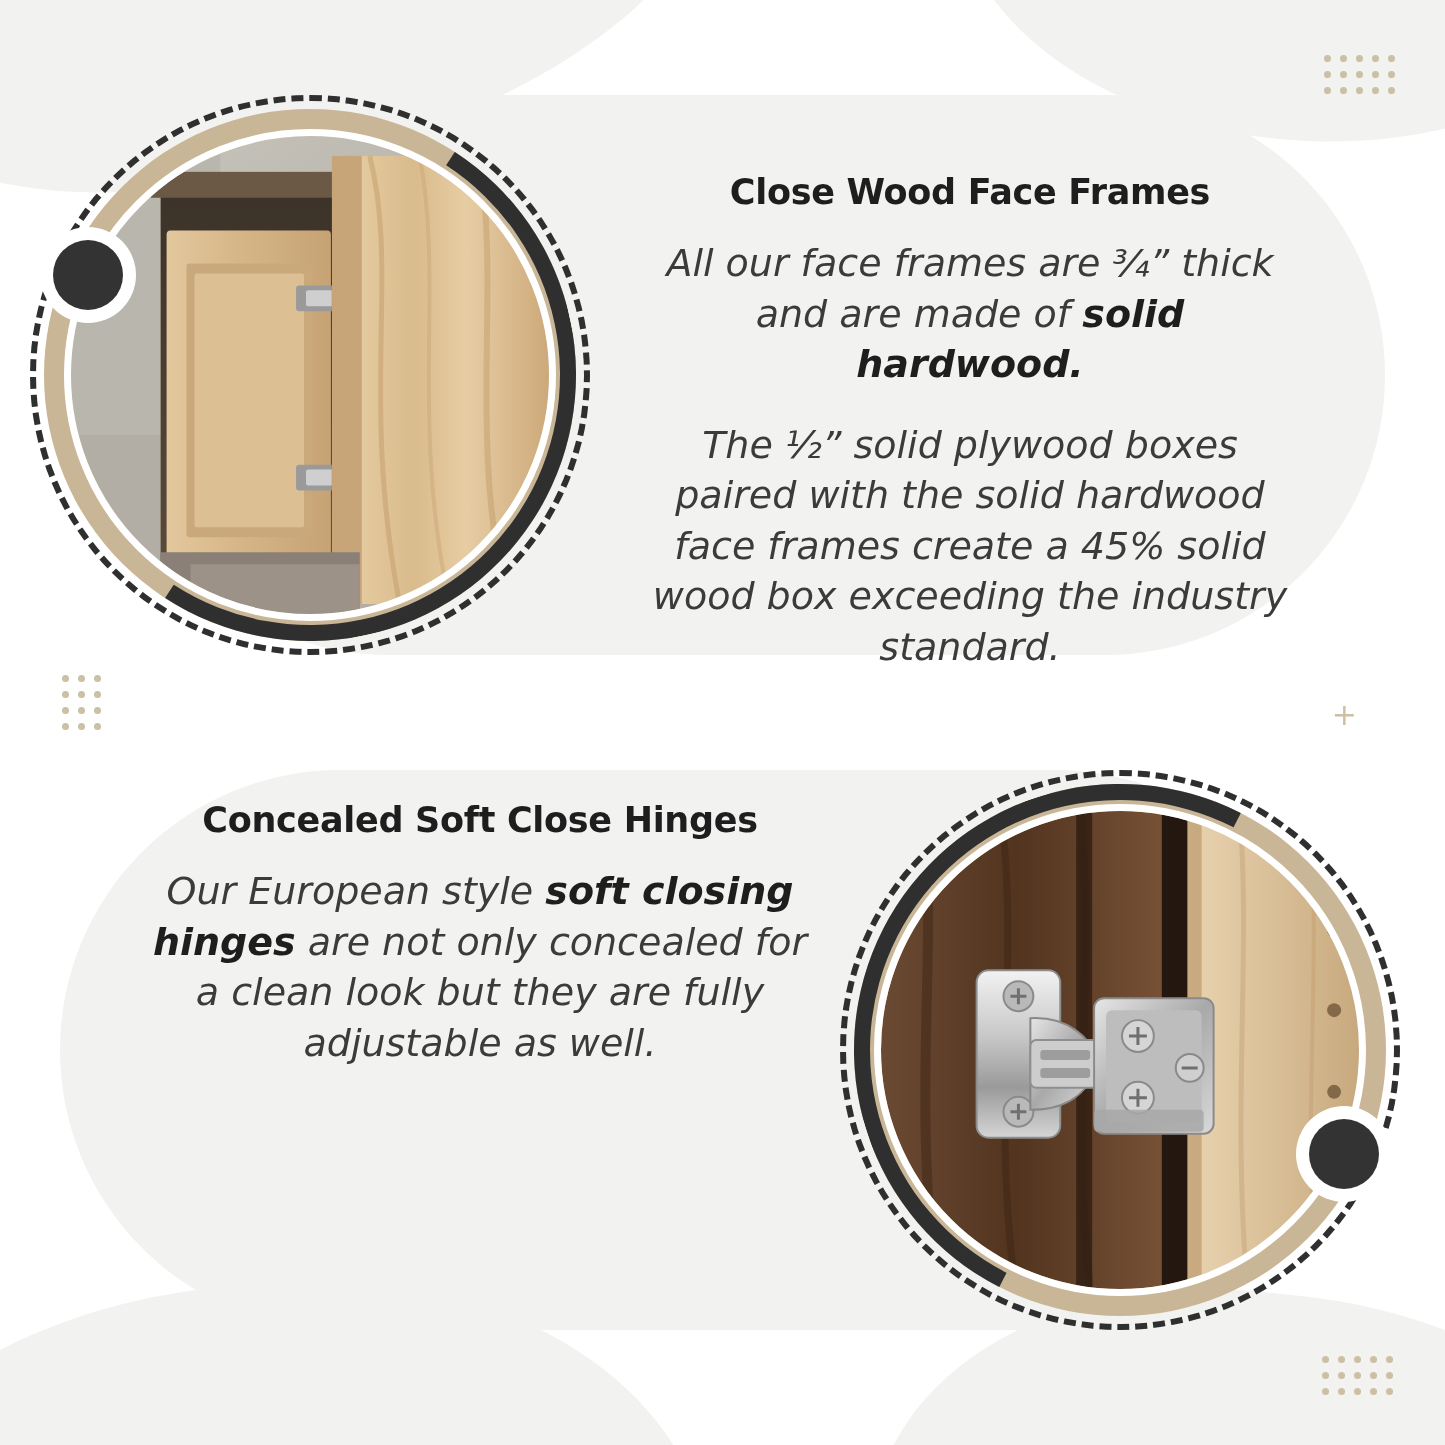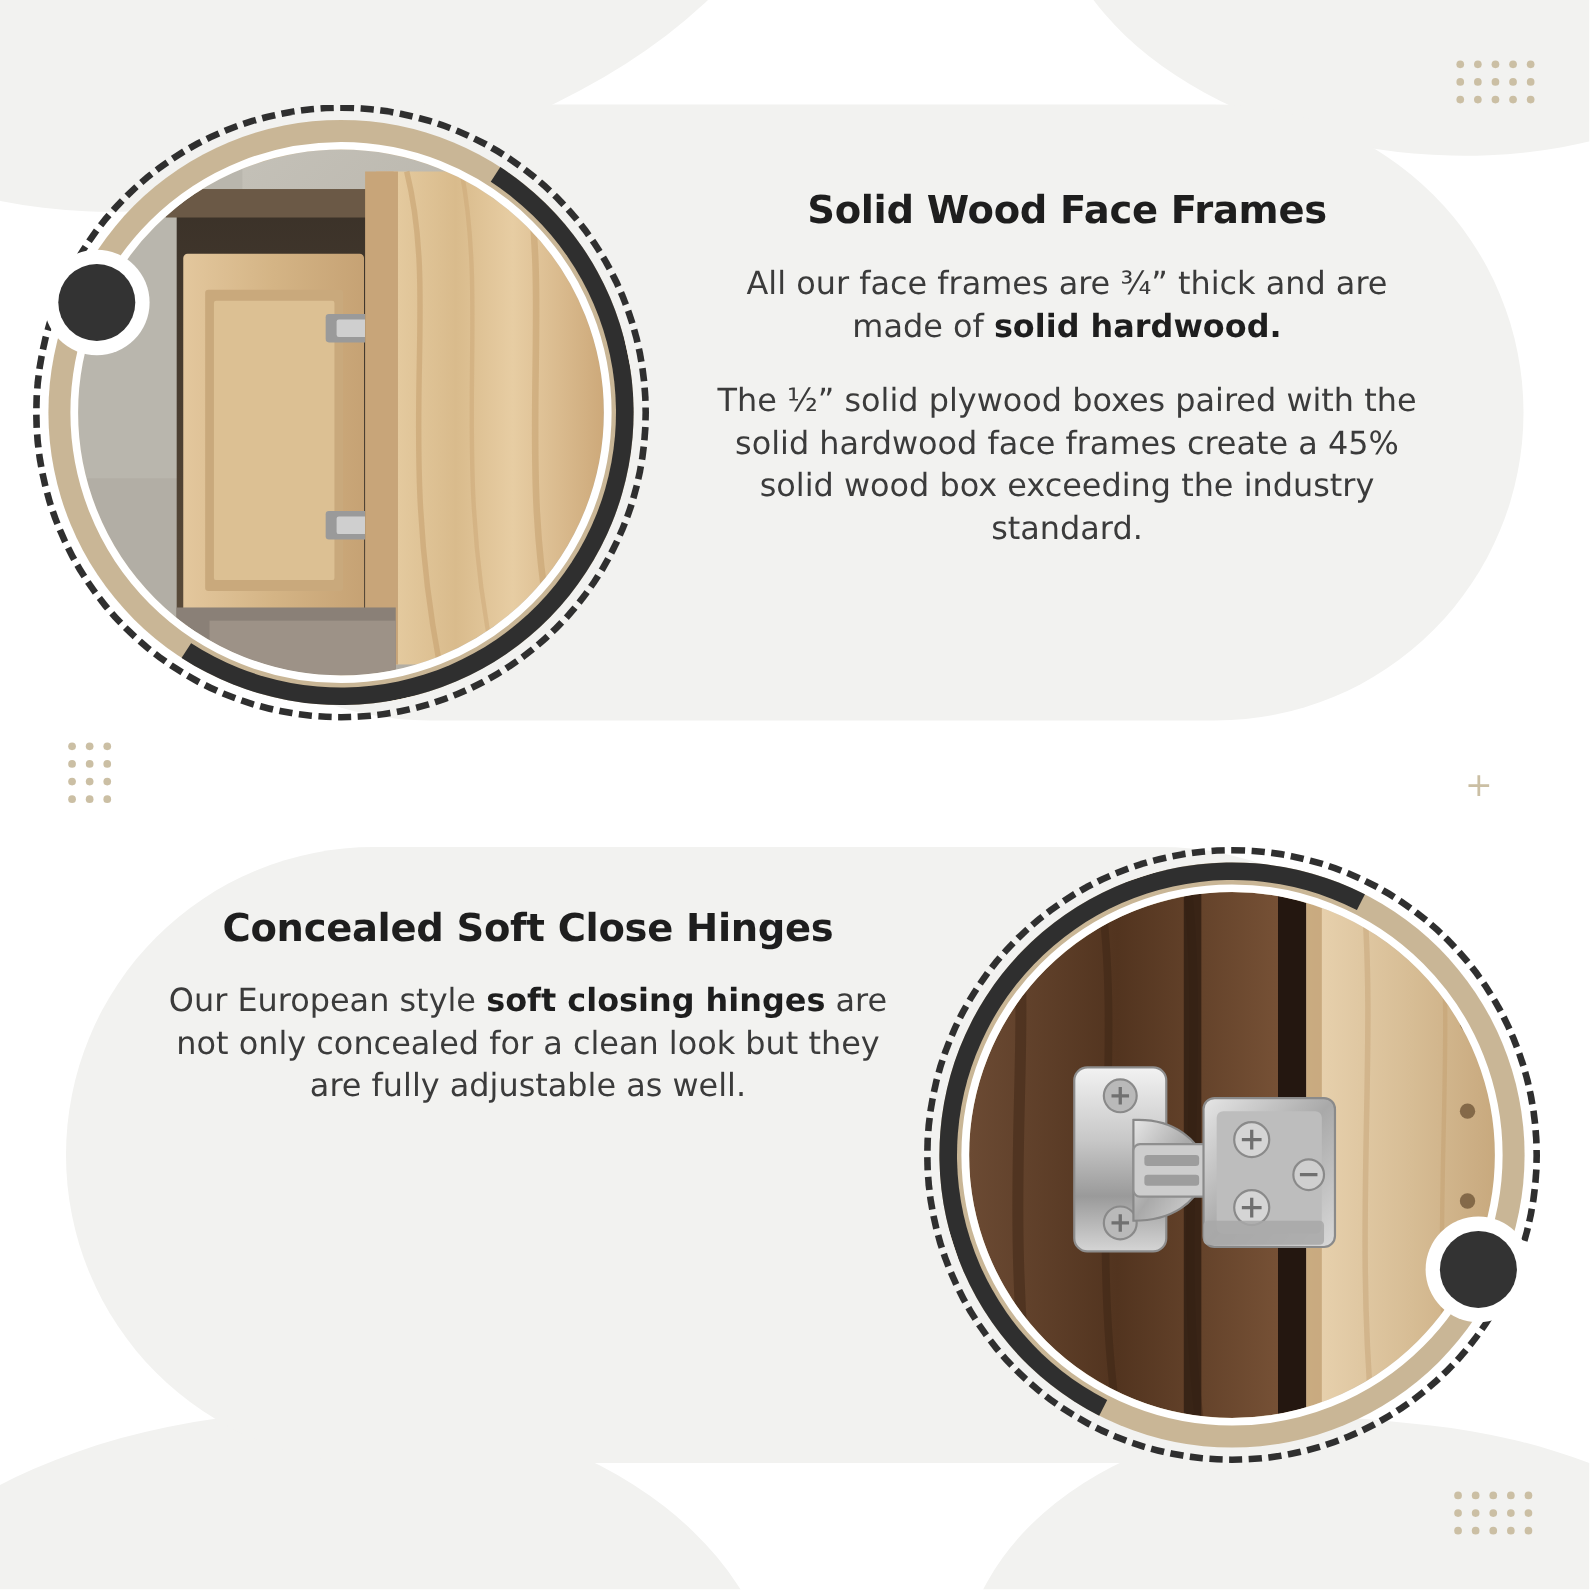--- a/index.html
+++ b/index.html
@@ -184,35 +184,36 @@
     text-align: center;
     color: #3b3b3b;
   }
   .text-top {
     left: 640px;
     top: 172px;
     width: 660px;
   }
   .text-bottom {
     left: 150px;
-    top: 824px;
+    top: 800px;
     width: 660px;
   }
   .heading {
     font-size: 35px;
     font-weight: 700;
     color: #1e1e1e;
     margin: 0 0 26px 0;
     letter-spacing: -0.3px;
   }
   .para {
-    font-size: 29px;
+    font-size: 38px;
     line-height: 1.33;
     margin: 0 0 30px 0;
     color: #3b3b3b;
+    font-style: italic;
   }
   .para:last-child { margin-bottom: 0; }
   .para b { font-weight: 700; color: #1e1e1e; }
 </style>
 </head>
 <body>
 
 <div class="page">
 
   <div class="blob blob-top"></div>
@@ -330,21 +331,21 @@
         <rect x="120" y="430" width="170" height="50" fill="#9d9287"></rect>
       </svg>
     </div>
     <div class="ring-white"></div>
     <div class="dot-badge badge-tl">
         <i></i>
       </div>
   </div>
 
   <div class="text-block text-top">
-    <h2 class="heading">Solid Wood Face Frames</h2>
+    <h2 class="heading">Close Wood Face Frames</h2>
     <p class="para">All our face frames are ¾” thick and are made of <b>solid hardwood.</b></p>
     <p class="para">The ½” solid plywood boxes paired with the solid hardwood face frames create a 45% solid wood box exceeding the industry standard.</p>
   </div>
 
   <div class="card card-bottom"></div>
 
   <div class="medallion medallion-bottom">
     <div class="ring-dashed"></div>
     <div class="ring-tan"></div>
     <div class="ring-dark ring-dark-bottom"></div>

